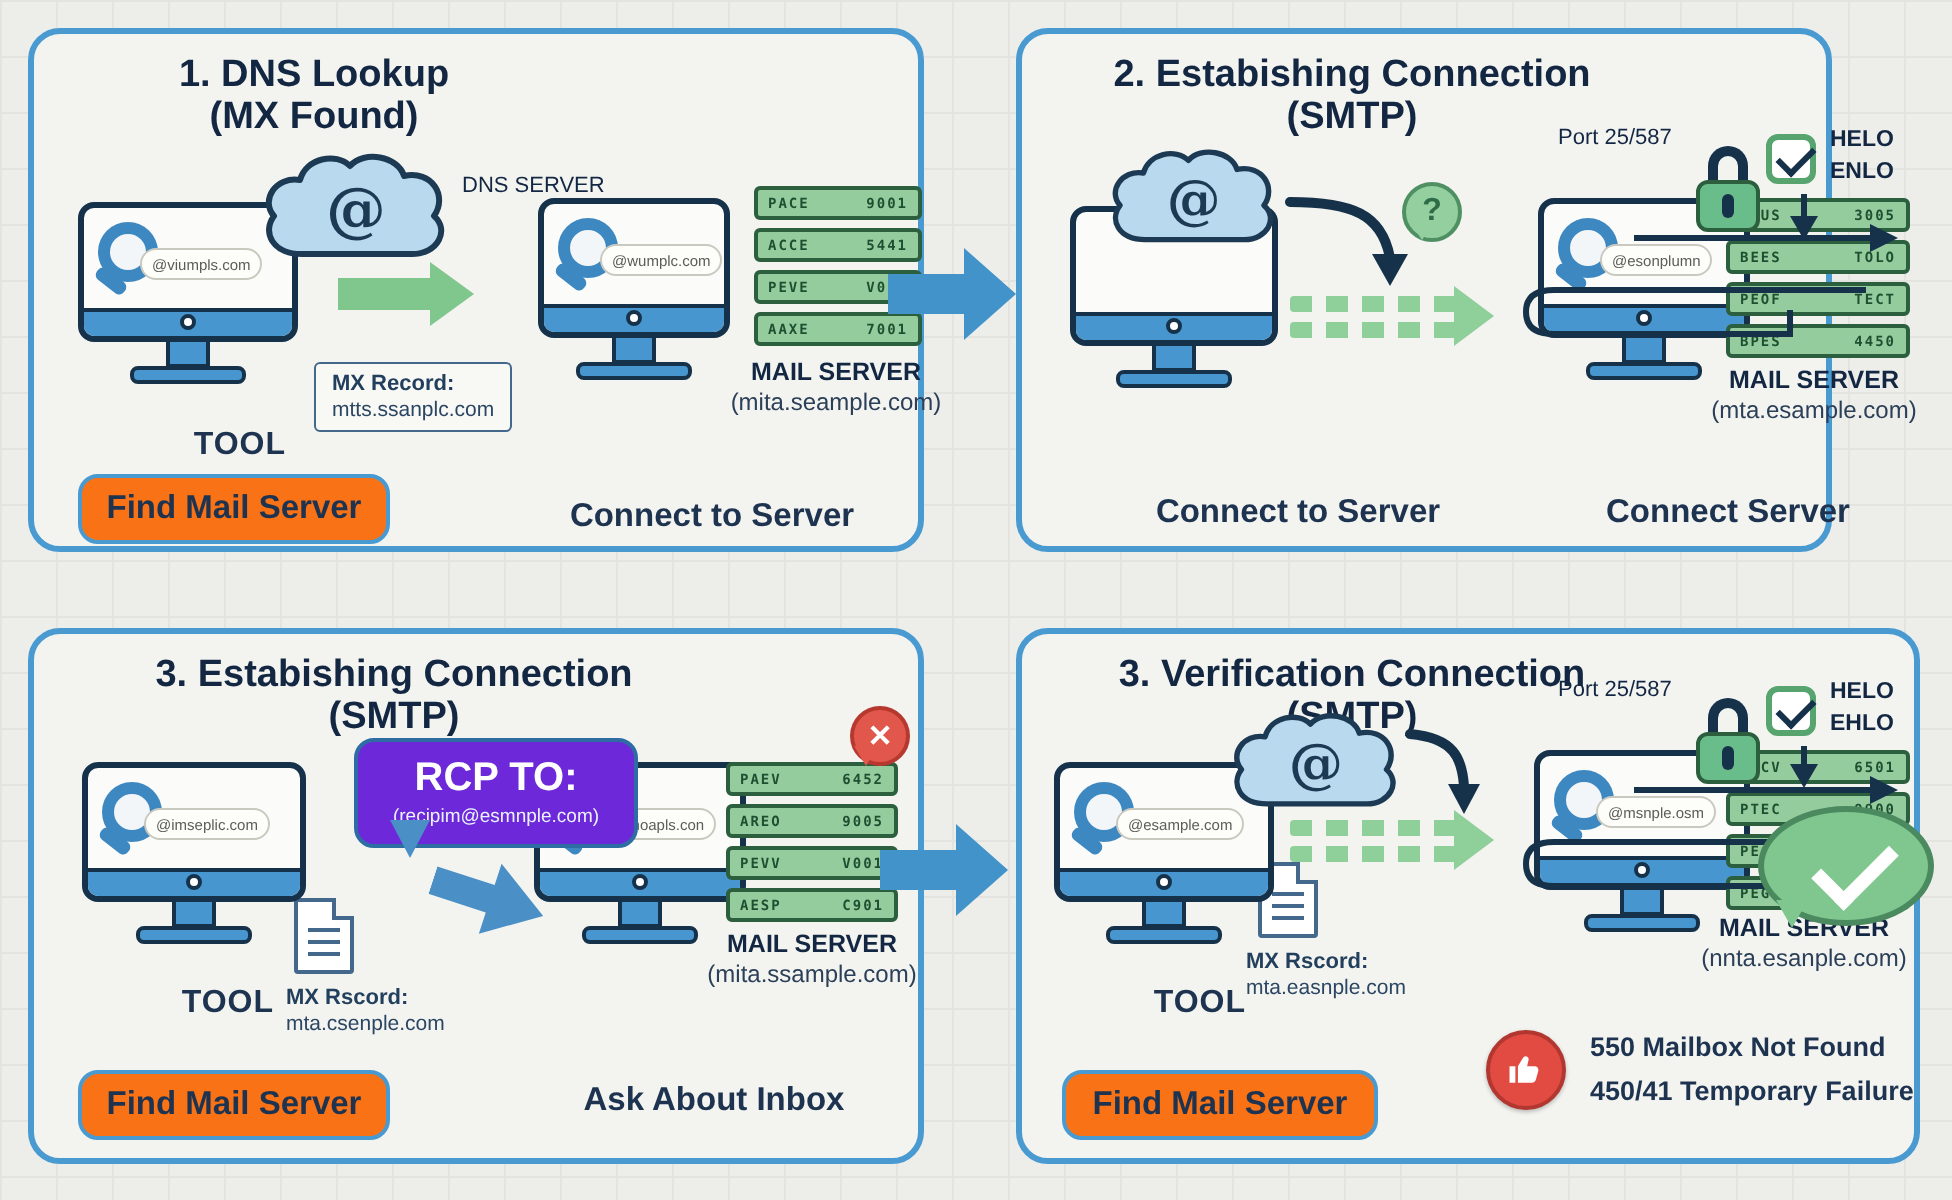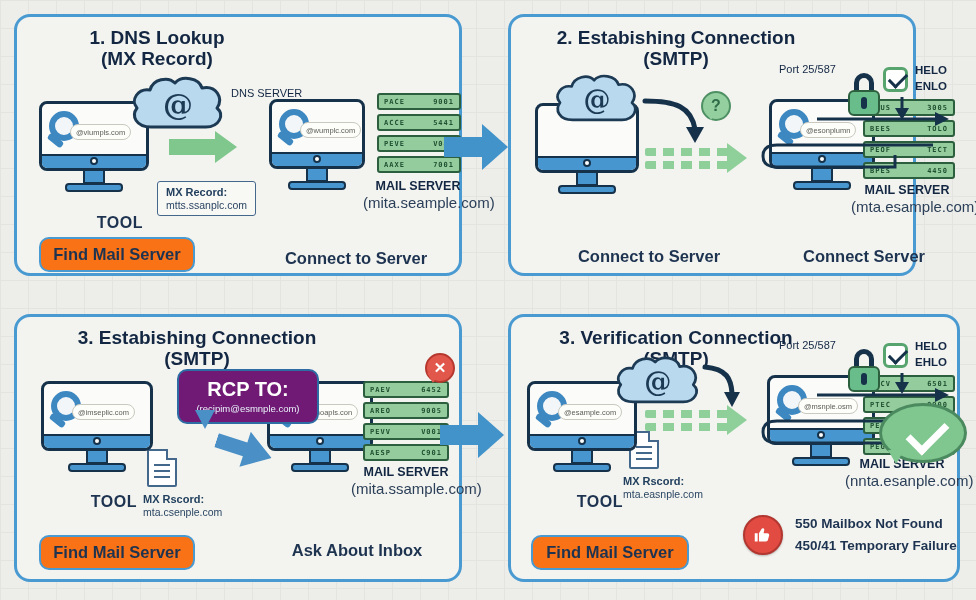--- a/index.html
+++ b/index.html
@@ -38,21 +38,21 @@
   
   .cloud{position:absolute;z-index:2}
   .cloud svg text{font-family:"DejaVu Serif",serif}
   
   .server-stack{position:absolute;display:flex;flex-direction:column;gap:4px;z-index:1}
   .server-row{height:17px;background:var(--srv);border:2px solid var(--srvb);border-radius:3px;
     display:flex;justify-content:space-between;align-items:center;padding:0 5px;
     font-family:"DejaVu Sans Mono",monospace;font-size:7px;font-weight:bold;color:var(--srvtxt);letter-spacing:1px}
   .ms-label{position:absolute;text-align:center}
   .ms-title{font-size:12.5px;font-weight:bold;color:var(--ink)}
-  .ms-sub{font-size:15px;color:#2b3f58;margin-top:1px}
+  .ms-sub{font-size:12px;color:#2b3f58;margin-top:1px}
   
   .harrow{position:absolute;display:flex;align-items:center}
   .harrow .bar{width:46px;height:16px;background:var(--green)}
   .harrow .head{width:0;height:0;border-left:22px solid var(--green);border-top:16px solid transparent;border-bottom:16px solid transparent}
   .harrow.blue{z-index:6}
   .harrow.blue .bar{width:38px;height:20px;background:var(--blue)}
   .harrow.blue .head{border-left:26px solid var(--blue);border-top:23px solid transparent;border-bottom:23px solid transparent}
   .dash-arrow{position:absolute;display:flex;align-items:center;z-index:2}
   .dash-col{display:flex;flex-direction:column;gap:5px}
   .dash-row{width:86px;height:8px;background:repeating-linear-gradient(90deg,#8ecf9a 0 11px,transparent 11px 18px);border-radius:2px}
@@ -63,21 +63,21 @@
   .q-bubble{position:absolute;width:30px;height:30px;border-radius:50%;background:#93cf9f;border:2px solid #4f9063;
     color:#2e6b47;font-weight:bold;font-size:16px;display:flex;align-items:center;justify-content:center;z-index:3}
   .q-bubble::after{content:"";position:absolute;left:2px;bottom:-7px;border:6px solid transparent;border-top:9px solid #93cf9f}
   .x-bubble{position:absolute;width:30px;height:30px;border-radius:50%;background:var(--red);border:2px solid #b6382e;
     color:#fff;font-weight:bold;font-size:15px;display:flex;align-items:center;justify-content:center;z-index:5}
   .x-bubble::after{content:"";position:absolute;left:0px;bottom:-8px;border:6px solid transparent;border-top:10px solid var(--red)}
   .check-bubble{position:absolute;width:88px;height:60px;background:#7fc68f;border:3px solid #4b8a5f;border-radius:50%;z-index:5}
   .check-bubble::before{content:"";position:absolute;left:26px;top:16px;width:32px;height:16px;
     border-left:7px solid #fff;border-bottom:7px solid #fff;transform:rotate(-45deg)}
   .check-bubble::after{content:"";position:absolute;left:6px;bottom:-12px;border:8px solid transparent;border-top:14px solid #7fc68f}
-  .rcp-bubble{position:absolute;width:142px;background:#701a75;border:2px solid #2e6da4;border-radius:10px;
+  .rcp-bubble{position:absolute;width:142px;background:#6d28d9;border:2px solid #2e6da4;border-radius:10px;
     padding:7px 4px 8px;text-align:center;z-index:4}
   .rcp-title{color:#fff;font-weight:bold;font-size:20px}
   .rcp-sub{color:#eaf3fa;font-size:9.5px;margin-top:2px}
   .rcp-bubble::after{content:"";position:absolute;left:16px;bottom:-17px;border:10px solid transparent;border-top:19px solid #4a90c6}
   .lock{position:absolute;z-index:3}
   .lock-shackle{width:20px;height:17px;border:5px solid var(--navy);border-bottom:none;border-radius:11px 11px 0 0;margin:0 auto}
   .lock-body{width:32px;height:26px;background:#69bd8b;border:2px solid var(--srvb);border-radius:6px}
   .lock-body::after{content:"";display:block;width:6px;height:12px;background:var(--navy);border-radius:3px;margin:5px auto 0}
   .cbx{position:absolute;width:25px;height:25px;background:#fff;border:3px solid #57a46f;border-radius:6px;z-index:3}
   .cbx::after{content:"";position:absolute;left:3px;top:3px;width:15px;height:8px;
@@ -100,21 +100,21 @@
   svg.flowline{position:absolute;z-index:4;overflow:visible}
 </style>
 </head>
 <body>
 
 <div class="canvas">
 
   <section class="panel" style="left:14px;top:14px;width:448px;height:262px">
     <div class="title" style="left:20px;top:10px;width:240px">
       <div>1. DNS Lookup</div>
-      <div>(MX Record)</div>
+      <div>(MX Found)</div>
     </div>
 
     <div class="monitor" style="left:22px;top:84px;width:110px">
       <div class="mon-body">
           <div class="mon-screen">
         <div class="magnifier">
               <div class="mag-ring"></div>
               <div class="mag-handle"></div>
             </div>
         <div class="pill">@viumpls.com</div>

